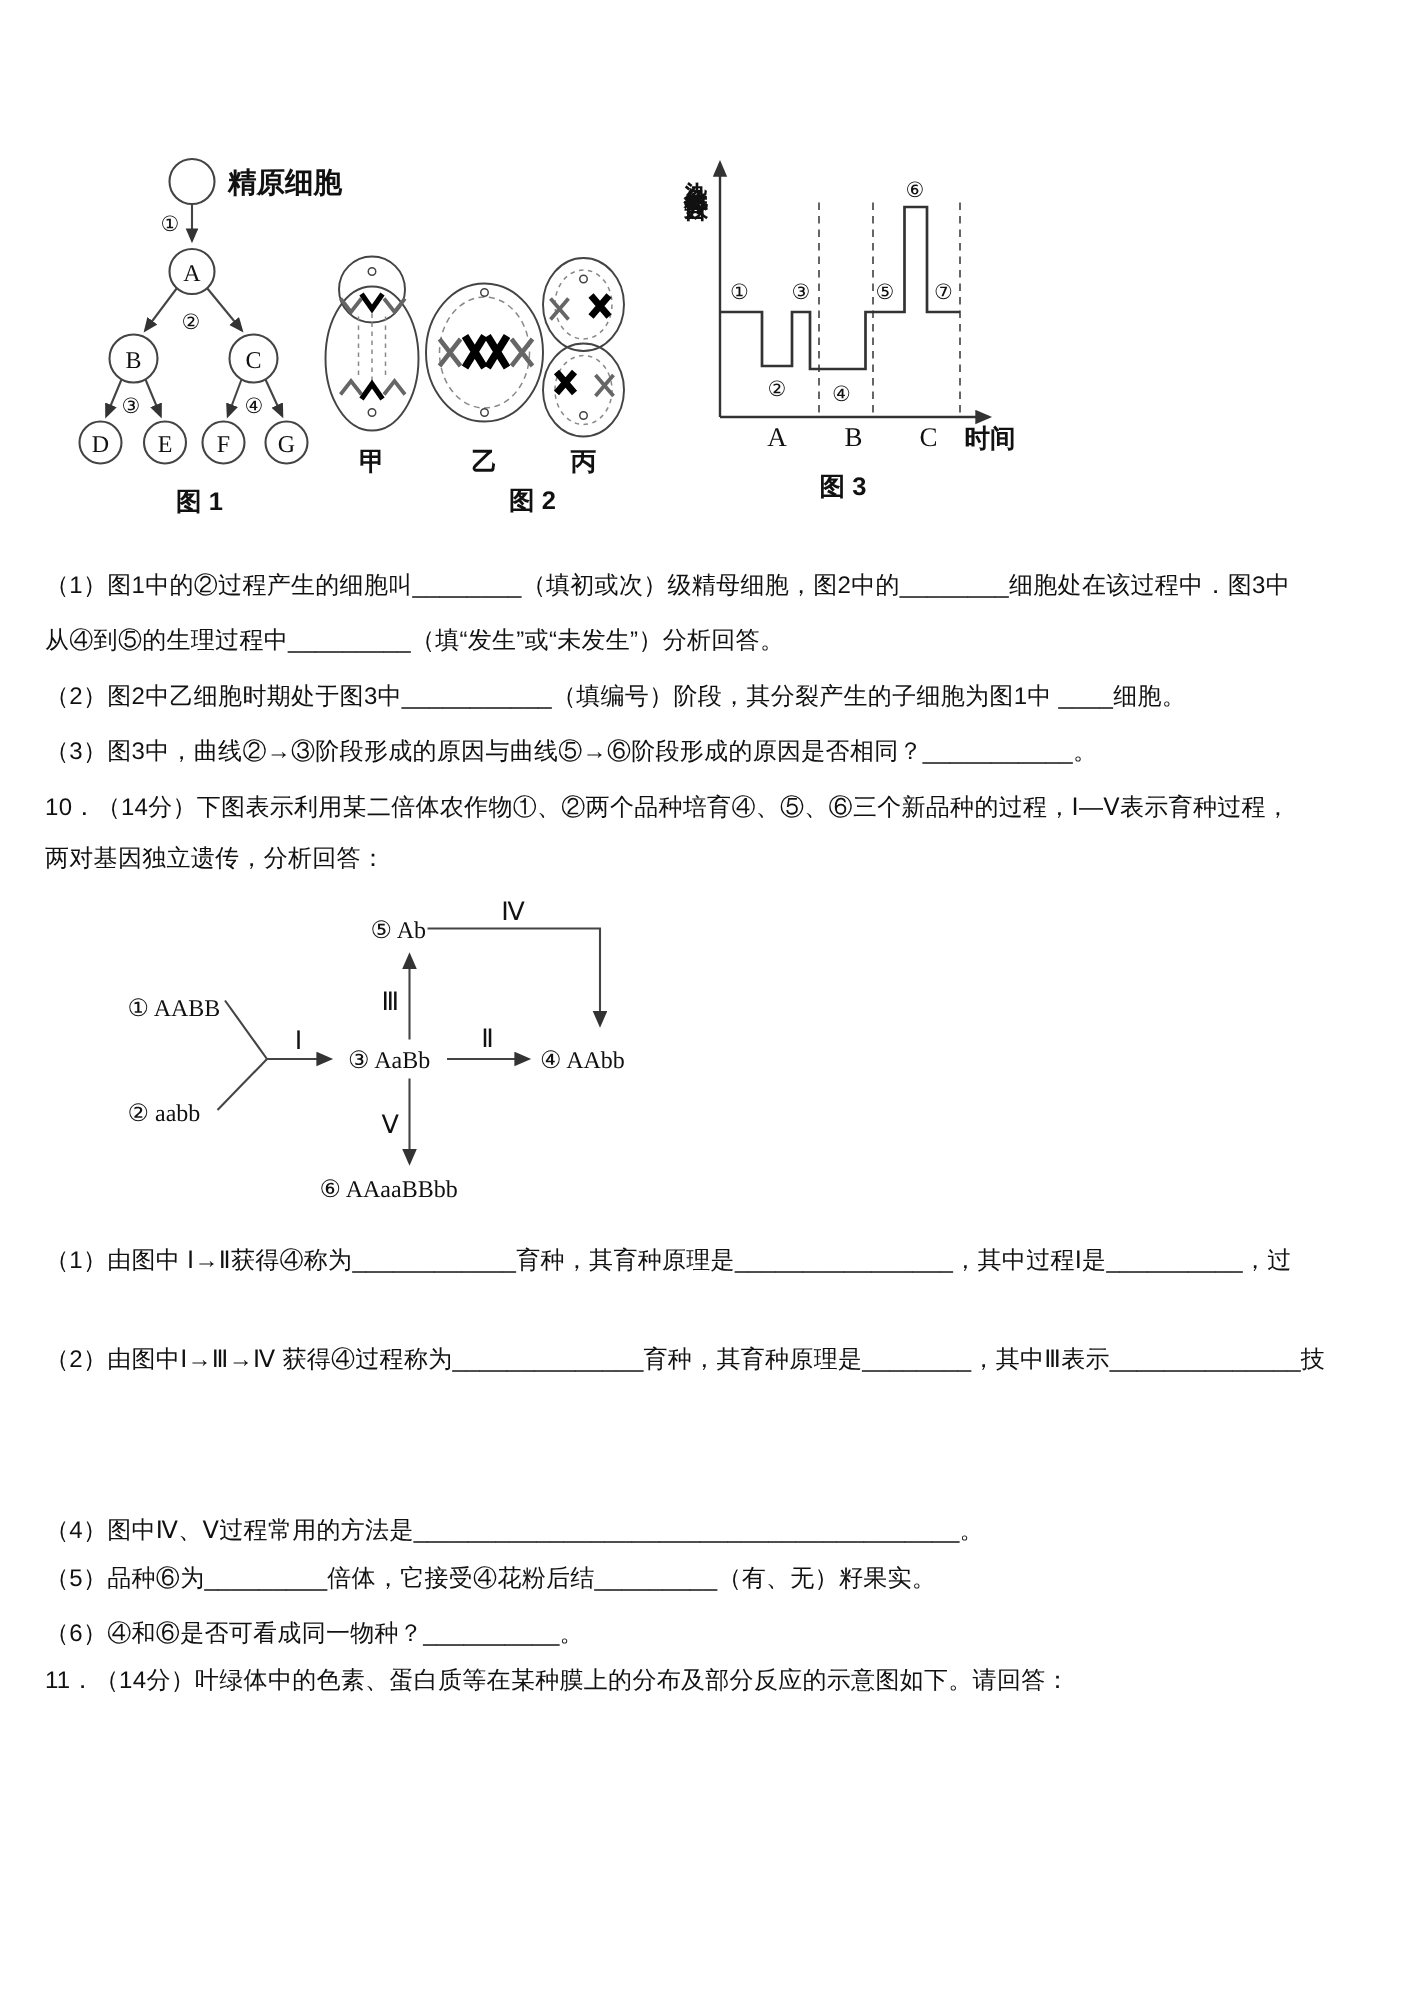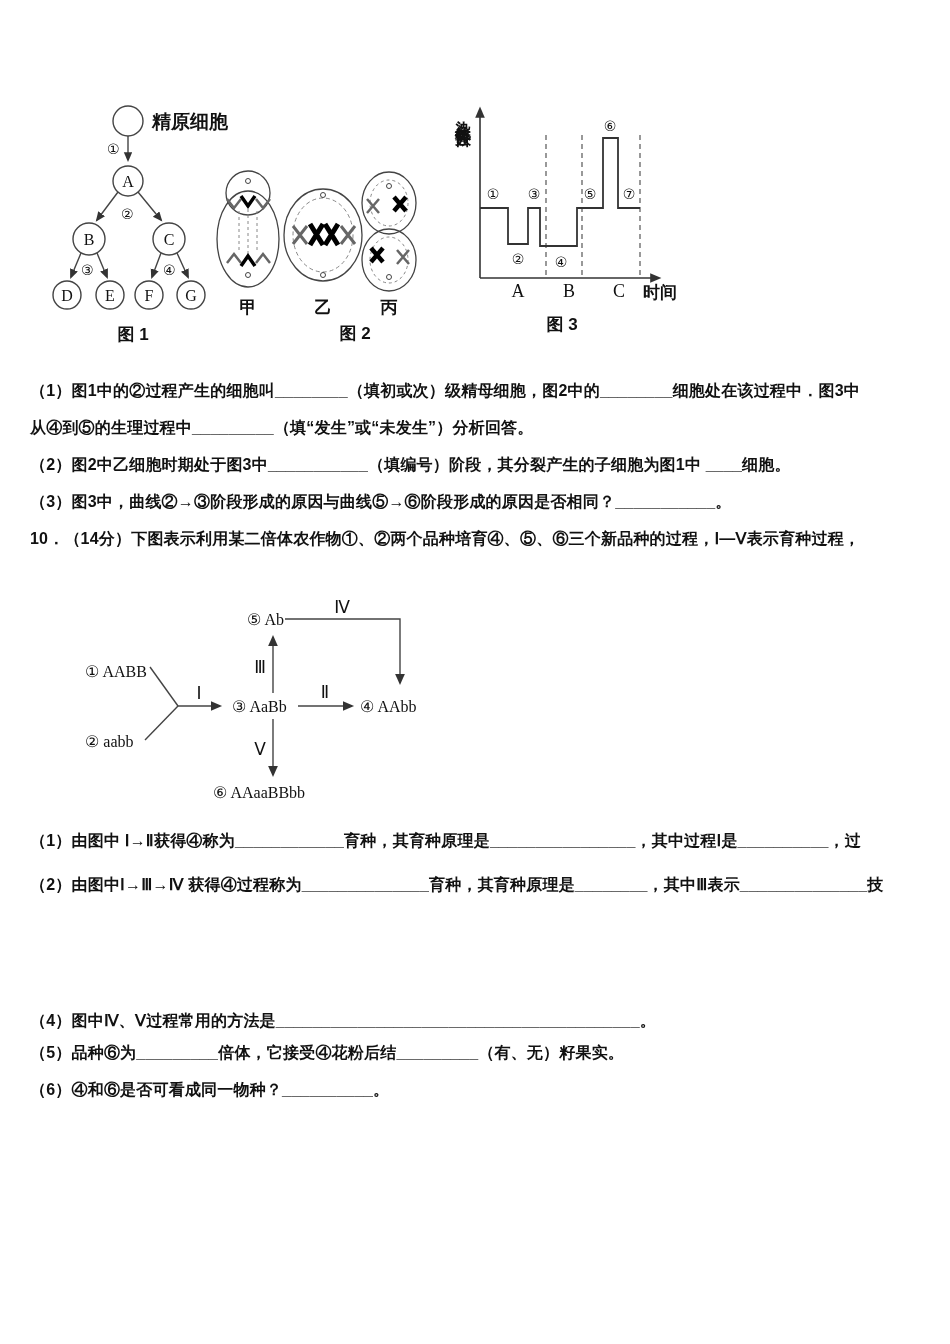--- a/index.html
+++ b/index.html
@@ -9,21 +9,21 @@
     background:#ffffff;
     font-family:"Liberation Sans", sans-serif;
     color:#111;
     overflow:hidden;
   }
   .tline{
     position:absolute;
     left:30px;
     width:900px;
     font-size:16px;
-    font-weight:bold;
+    font-weight:normal;
     line-height:21px;
     letter-spacing:0.2px;
     white-space:nowrap;
   }
   .ylabel{
     position:absolute;
     writing-mode:vertical-rl;
     text-orientation:upright;
     font-size:16px;
     font-weight:bold;
@@ -164,20 +164,21 @@
     <text class="caption" x="198" y="203">时间</text>
     <text class="caption" x="117" y="235" text-anchor="middle">图 3</text>
   </svg>
 
   <div class="tline" style="top:380px">（1）图1中的②过程产生的细胞叫________（填初或次）级精母细胞，图2中的________细胞处在该过程中．图3中</div>
   <div class="tline" style="top:417px">从④到⑤的生理过程中_________（填“发生”或“未发生”）分析回答。</div>
   <div class="tline" style="top:454px">（2）图2中乙细胞时期处于图3中___________（填编号）阶段，其分裂产生的子细胞为图1中 ____细胞。</div>
   <div class="tline" style="top:491px">（3）图3中，曲线②→③阶段形成的原因与曲线⑤→⑥阶段形成的原因是否相同？___________。</div>
 
   <div class="tline" style="top:528px">10．（14分）下图表示利用某二倍体农作物①、②两个品种培育④、⑤、⑥三个新品种的过程，Ⅰ—Ⅴ表示育种过程，</div>
+  <div class="tline" style="top:562px">两对基因独立遗传，分析回答：</div>
 
   <svg style="position:absolute;left:70px;top:595px" width="420" height="220" viewBox="0 0 420 220">
     <defs>
       <marker id="arwB" markerWidth="9" markerHeight="9" refX="6.5" refY="3.5" orient="auto">
         <path d="M0,0 L8,3.5 L0,7 z" fill="#333"></path>
       </marker>
     </defs>
     <g stroke="#444" stroke-width="1.4" fill="none">
       <line x1="80" y1="72" x2="108" y2="111"></line>
       <line x1="75" y1="145" x2="108" y2="111"></line>
@@ -194,19 +195,20 @@
     <text class="geno" x="177" y="30">⑤ Ab</text>
     <text class="geno" x="143" y="203">⑥ AAaaBBbb</text>
     <text class="roman" x="129" y="104" text-anchor="middle">Ⅰ</text>
     <text class="roman" x="255" y="103" text-anchor="middle">Ⅱ</text>
     <text class="roman" x="196" y="78" text-anchor="end">Ⅲ</text>
     <text class="roman" x="272" y="18" text-anchor="middle">Ⅳ</text>
     <text class="roman" x="196" y="160" text-anchor="end">Ⅴ</text>
   </svg>
 
   <div class="tline" style="top:830px">（1）由图中 Ⅰ→Ⅱ获得④称为____________育种，其育种原理是________________，其中过程Ⅰ是__________，过</div>
-  <div class="tline" style="top:874px">（2）由图中Ⅰ→Ⅲ→Ⅳ 获得④过程称为______________育种，其育种原理是________，其中Ⅲ表示______________技</div>
+  <div class="tline" style="top:896px">（2）由图中Ⅰ→Ⅲ→Ⅳ 获得④过程称为______________育种，其育种原理是________，其中Ⅲ表示______________技</div>
   <div class="tline" style="top:1010px">（4）图中Ⅳ、Ⅴ过程常用的方法是________________________________________。</div>
   <div class="tline" style="top:1042px">（5）品种⑥为_________倍体，它接受④花粉后结_________（有、无）籽果实。</div>
   <div class="tline" style="top:1079px">（6）④和⑥是否可看成同一物种？__________。</div>
 
+  <div class="tline" style="top:1110px">11．（14分）叶绿体中的色素、蛋白质等在某种膜上的分布及部分反应的示意图如下。请回答：</div>
 
 </div>
 
 </body></html>

